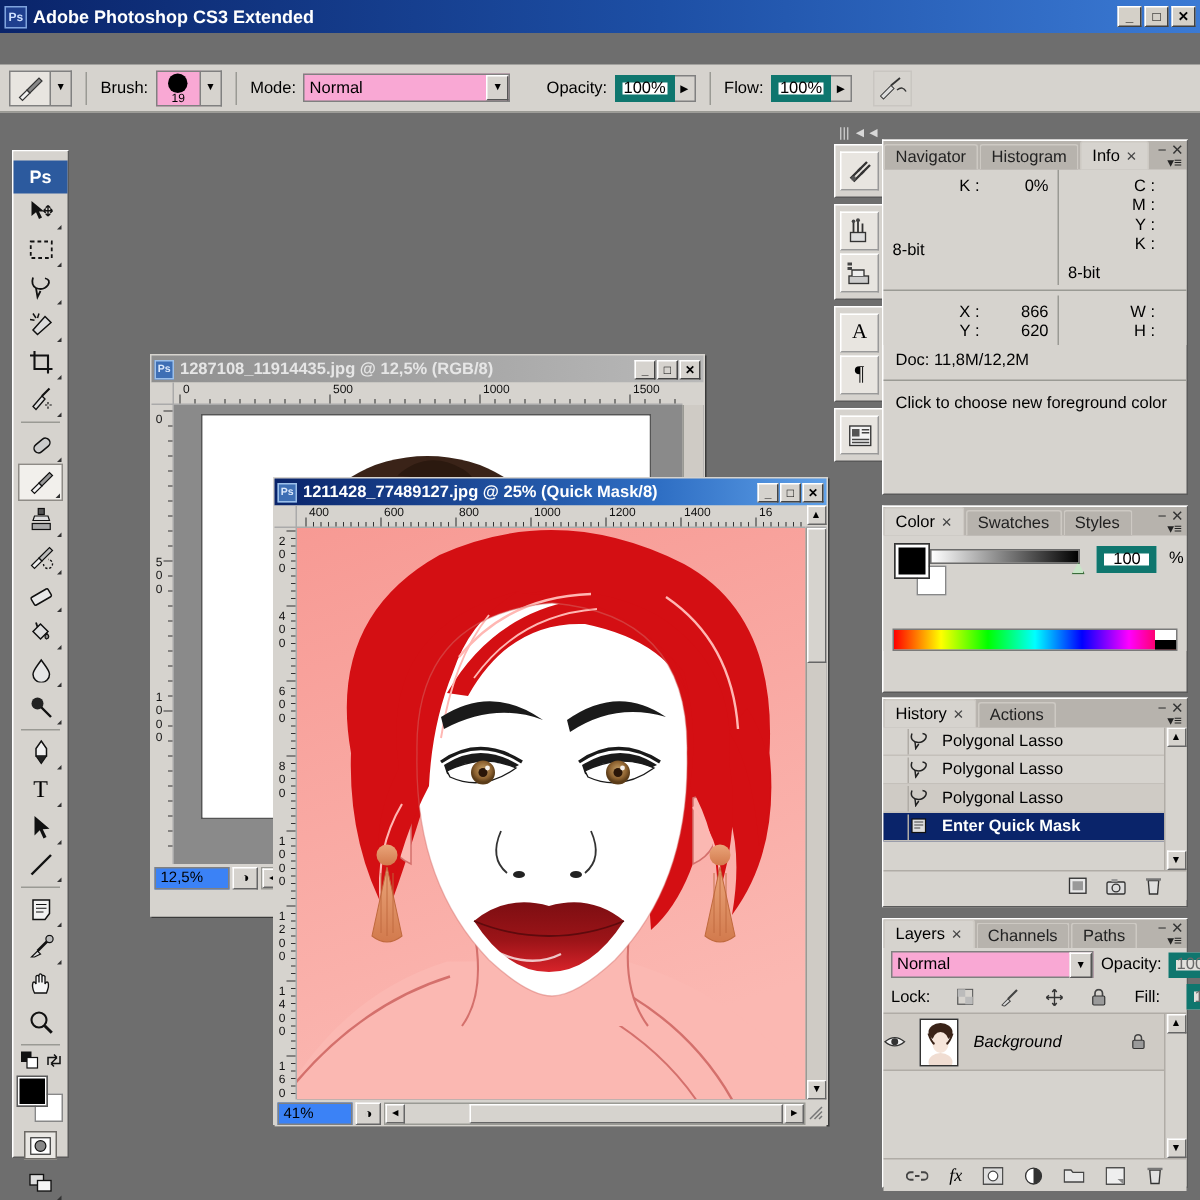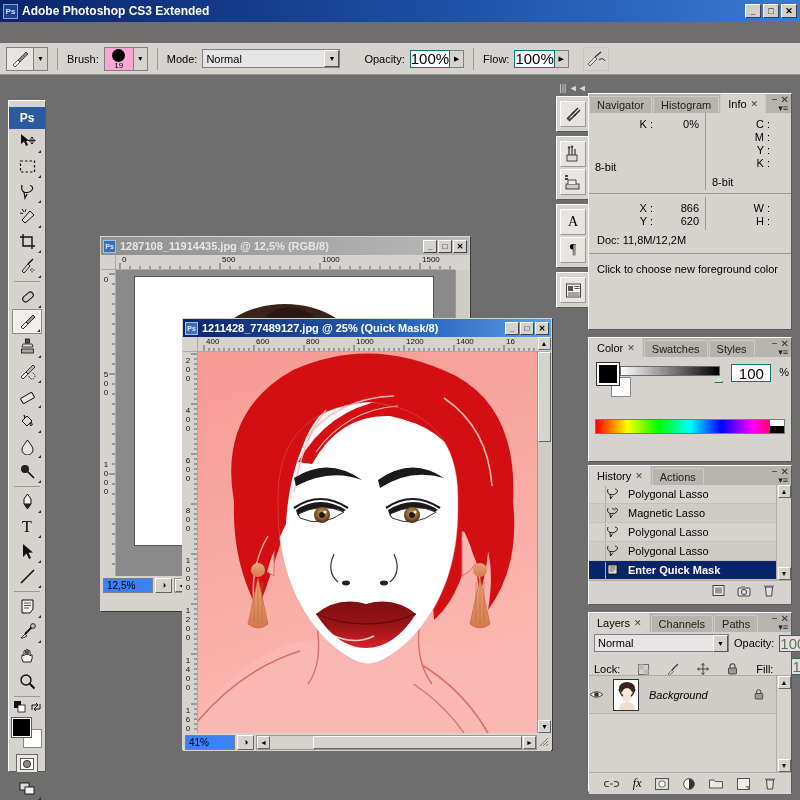--- a/index.html
+++ b/index.html
@@ -56,32 +56,32 @@
   }
   .lbl{font-size:11px;color:#000;white-space:nowrap;}
   .brush-preview{
     width:30px;height:24px;background:#f9a8d4;border:1px solid #808080;
     display:flex;flex-direction:column;align-items:center;justify-content:flex-start;
     position:relative;
   }
   .brush-dot{width:13px;height:13px;border-radius:50%;background:#000;margin-top:1px;}
   .brush-num{font-size:8px;line-height:8px;}
   .combo{
-    height:19px;background:#e5e5e5;border:1px solid #808080;
+    height:19px;background:#f9a8d4;border:1px solid #808080;
     display:flex;align-items:center;padding-left:3px;font-size:11px;
     min-width:135px;justify-content:space-between;
   }
   .combo .arw{
     width:15px;height:17px;background:#d6d3ce;border:1px solid #fff;
     border-right-color:#555;border-bottom-color:#555;
     display:flex;align-items:center;justify-content:center;font-size:7px;
   }
   .numfield{
-    height:18px;min-width:40px;background:#fff;border:1px solid #0f766e;
-    font-size:15px;display:flex;align-items:center;justify-content:center;
+    height:18px;min-width:40px;background:#fff;border:5px solid #0f766e;
+    font-size:11px;display:flex;align-items:center;justify-content:center;
   }
   .numarw{
     width:14px;height:18px;background:#d6d3ce;border:1px solid #808080;border-left:none;
     display:flex;align-items:center;justify-content:center;font-size:7px;
   }
   .vsep{width:1px;height:22px;background:#9a9a94;margin:0 4px;}
   .airbrush{
     width:26px;height:24px;background:#d6d3ce;border:1px solid #c9c6c1;
     display:flex;align-items:center;justify-content:center;
   }
@@ -187,21 +187,21 @@
   .hist-row.sel{background:#0a246a;color:#fff;font-weight:bold;}
   .hist-cb{width:17px;height:17px;border-right:1px solid #b0aca6;}
   .hist-ico{width:22px;text-align:center;font-size:11px;}
   .hist-foot{
     height:20px;display:flex;align-items:center;justify-content:flex-end;gap:12px;
     padding-right:16px;background:#d6d3ce;border-top:1px solid #b0aca6;
   }
 
   
   .lay-row1{height:22px;display:flex;align-items:center;gap:5px;padding:0 5px;}
-  .lay-row2{height:22px;display:flex;align-items:flex-end;gap:18px;padding:0 5px;border-bottom:1px solid #b0aca6;}
+  .lay-row2{height:22px;display:flex;align-items:center;gap:18px;padding:0 5px;border-bottom:1px solid #b0aca6;}
   .lay-item{height:38px;display:flex;align-items:center;background:#cfcbc5;border-bottom:1px solid #b0aca6;}
   .lay-eye{width:24px;text-align:center;font-size:11px;}
   .lay-thumb{width:26px;height:32px;border:1px solid #333;background:#fff;position:relative;overflow:hidden;}
   .lay-name{flex:1;padding-left:10px;font-style:italic;font-size:11px;}
   .lay-lockico{width:22px;text-align:center;font-size:10px;}
   .lay-empty{background:#d6d3ce;}
   .lay-foot{height:22px;display:flex;align-items:center;justify-content:space-around;
     padding:0 8px;border-top:1px solid #b0aca6;}
   .scrollcol{width:15px;background:#d6d3ce;border-left:1px solid #b0aca6;
     display:flex;flex-direction:column;justify-content:space-between;align-items:center;}
@@ -669,31 +669,20 @@
       <div style="flex:1">
         <div class="hist-row">
           <div class="hist-cb"></div>
           <div class="hist-ico">
             <svg width="13" height="12" viewBox="0 0 13 12">
                 <path d="M2 1 Q0.5 5 4 6.5 Q8.5 8 11 4.5 Q12.5 1.5 9 1" fill="none" stroke="#222" stroke-width="1"></path>
                 <path d="M4 6.5 L4.5 11 L6.5 8" fill="none" stroke="#222" stroke-width="1"></path>
               </svg>
           </div>
           <span>Polygonal Lasso</span>
-        </div>
-        <div class="hist-row alt">
-          <div class="hist-cb"></div>
-          <div class="hist-ico">
-            <svg width="13" height="12" viewBox="0 0 13 12">
-                <path d="M2 1 Q0.5 5 4 6.5 Q8.5 8 11 4.5 Q12.5 1.5 9 1" fill="none" stroke="#222" stroke-width="1"></path>
-                <path d="M4 6.5 L4.5 11 L6.5 8" fill="none" stroke="#222" stroke-width="1"></path>
-                <path d="M6 2 a2 2 0 0 1 3 1.5" fill="none" stroke="#222" stroke-width="0.9"></path>
-              </svg>
-          </div>
-          <span>Magnetic Lasso</span>
         </div>
         <div class="hist-row">
           <div class="hist-cb"></div>
           <div class="hist-ico">
             <svg width="13" height="12" viewBox="0 0 13 12">
                 <path d="M2 1 Q0.5 5 4 6.5 Q8.5 8 11 4.5 Q12.5 1.5 9 1" fill="none" stroke="#222" stroke-width="1"></path>
                 <path d="M4 6.5 L4.5 11 L6.5 8" fill="none" stroke="#222" stroke-width="1"></path>
               </svg>
           </div>
           <span>Polygonal Lasso</span>

